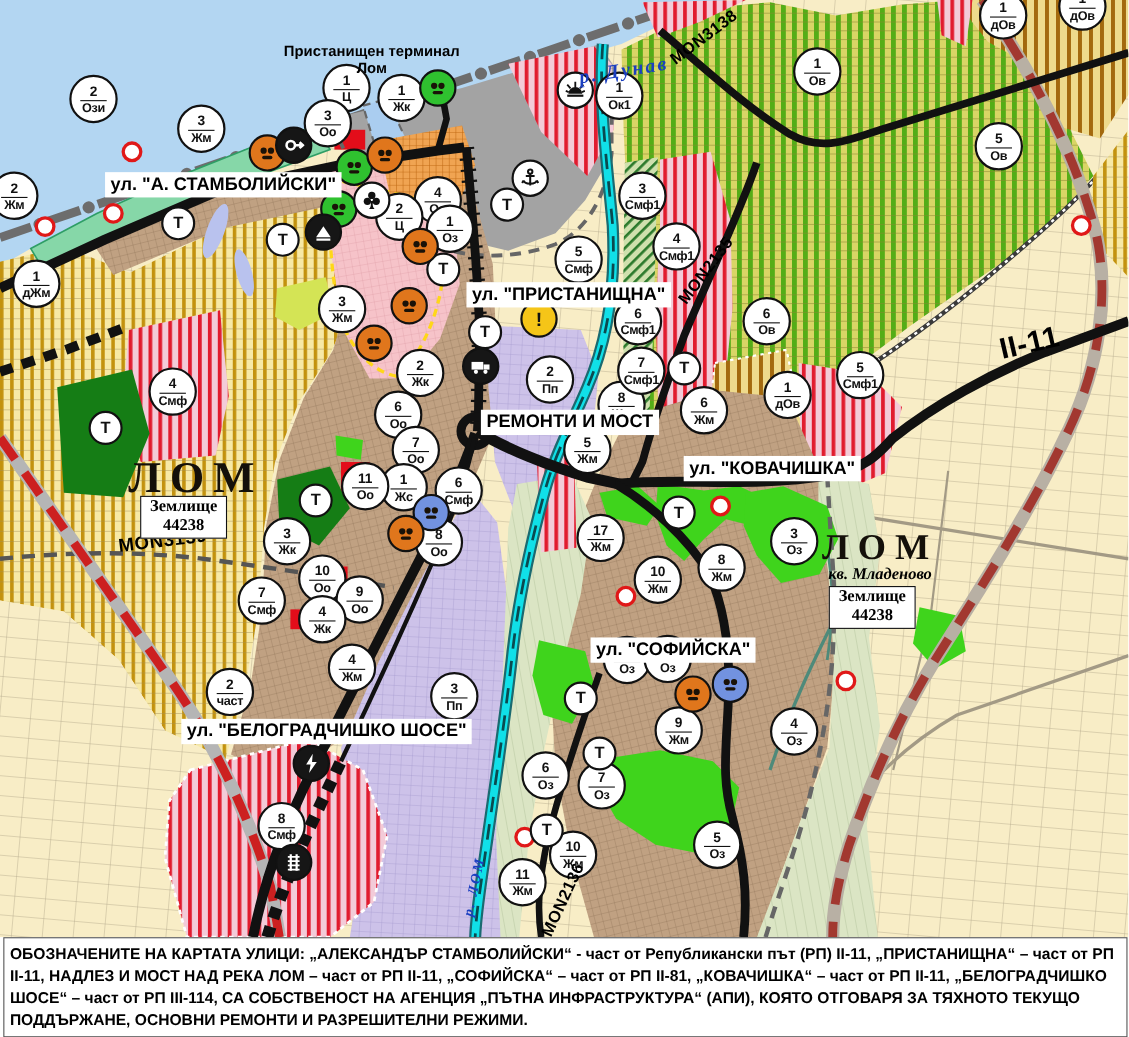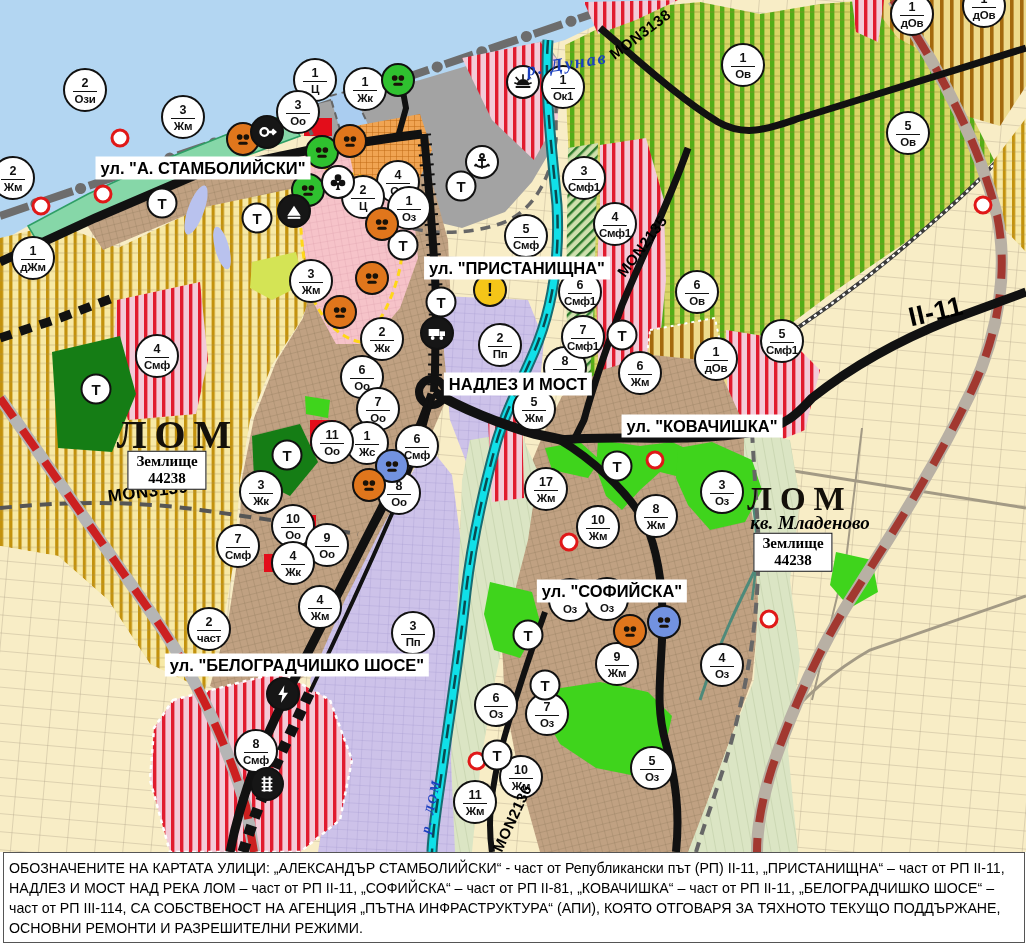--- a/index.html
+++ b/index.html
@@ -34,21 +34,21 @@
   .lbl-area{font:bold 40px "Liberation Serif",serif;letter-spacing:8px;color:#14100a;}
   .lbl-sub{font:bold italic 15px "Liberation Serif",serif;font-style:italic;}
   .landbox{position:absolute;transform:translate(-50%,-50%);background:#fff;border:1.5px solid #111;
            padding:1px 8px;text-align:center;font:bold 15px "Liberation Serif",serif;line-height:1.15;}
   .lbl-water{font:bold italic 18px "Liberation Serif",serif;font-style:italic;color:#1b3fc0;letter-spacing:2px;}
   .lbl-terminal{font:bold 13.5px "Liberation Sans",sans-serif;text-align:center;white-space:normal;width:170px;line-height:1.2;}
 
   
   .note{position:absolute;left:3px;top:852px;width:1012px;height:79px;background:#fff;
         border:1px solid #555;padding:5px 3px 5px 5px;font-size:14.2px;line-height:1.42;color:#000;}
-  .note b{font-weight:normal;} .note span{font-weight:normal;font-stretch:condensed;}
+  .note b{font-weight:bold;} .note span{font-weight:bold;font-stretch:condensed;}
 </style>
 </head>
 <body>
 
 <div class="stage">
   <div class="maparea">
     <svg width="1026" height="852" viewBox="0 0 1026 852">
       <defs>
         <pattern id="pParcel" width="28" height="18" patternUnits="userSpaceOnUse" patternTransform="rotate(5)">
           <rect width="28" height="18" fill="#f8edc6"></rect>
@@ -654,34 +654,35 @@
         <div class="imark bg-black" style="left: 267px; top: 784px;">
           <svg viewBox="0 0 12 12">
             <path d="M4.4,1.5 V10.5 M7.6,1.5 V10.5" stroke="#fff" stroke-width="1.2"></path>
             <path d="M2.8,3 H9.2 M2.8,5.3 H9.2 M2.8,7.6 H9.2 M2.8,9.9 H9.2" stroke="#fff" stroke-width="0.9"></path>
           </svg>
         </div>
       </div>
     <div class="layer" id="labels">
         <div class="lbl lbl-street" style="left: 203px; top: 168px;">ул. "А. СТАМБОЛИЙСКИ"</div>
         <div class="lbl lbl-street" style="left: 517px; top: 268px;">ул. "ПРИСТАНИЩНА"</div>
-        <div class="lbl lbl-street" style="left: 518px; top: 384px;">НАДЛЕЗ И МОСТ</div>
+        <div class="lbl lbl-street" style="left: 518px; top: 384px;">РЕМОНТИ И МОСТ</div>
         <div class="lbl lbl-street" style="left: 702px; top: 426px;">ул. "КОВАЧИШКА"</div>
         <div class="lbl lbl-street" style="left: 612px; top: 591px;">ул. "СОФИЙСКА"</div>
         <div class="lbl lbl-street" style="left: 297px; top: 665px;">ул. "БЕЛОГРАДЧИШКО ШОСЕ"</div>
         <div class="lbl lbl-code" style="left: 640px; top: 34px; font-size: 15px; transform: translate(-50%, -50%) rotate(-37deg);">MON3138</div>
         <div class="lbl lbl-code" style="left: 642px; top: 246px; font-size: 15px; transform: translate(-50%, -50%) rotate(-53deg);">MON2135</div>
         <div class="lbl lbl-code" style="left: 148px; top: 492px; font-size: 17px; transform: translate(-50%, -50%) rotate(-7deg);">MON3139</div>
         <div class="lbl lbl-code" style="left: 512px; top: 818px; font-size: 15px; transform: translate(-50%, -50%) rotate(-65deg);">MON2136</div>
         <div class="lbl lbl-code" style="left: 936px; top: 312px; font-size: 27px; transform: translate(-50%, -50%) rotate(-13deg);">II-11</div>
         <div class="lbl lbl-area" style="left: 178px; top: 434px; font-size: 40px;">ЛОМ</div>
         <div class="lbl lbl-area" style="left: 800px; top: 499px; font-size: 33px;">ЛОМ</div>
-        <div class="lbl lbl-sub" style="left: 800px; top: 523px; font-size: 19px; margin-left: 10px;">кв. Младеново</div>
+        <div class="lbl lbl-sub" style="left: 800px; top: 523px; font-size: 15px;">кв. Младеново</div>
         <div class="lbl lbl-water" style="left: 567px; top: 64px; font-size: 18px; transform: translate(-50%, -50%) rotate(-9deg);">р. Дунав</div>
         <div class="lbl lbl-water" style="left: 431px; top: 806px; font-size: 13px; transform: translate(-50%, -50%) rotate(-78deg);">р. ЛОМ</div>
+        <div class="lbl lbl-terminal" style="left: 338px; top: 55px;">Пристанищен терминал Лом</div>
         <div class="landbox" style="left: 167px; top: 470px;">
           <div>Землище</div>
           <div>44238</div>
         </div>
         <div class="landbox" style="left: 793px; top: 552px;">
           <div>Землище</div>
           <div>44238</div>
         </div>
       </div>
   </div>

